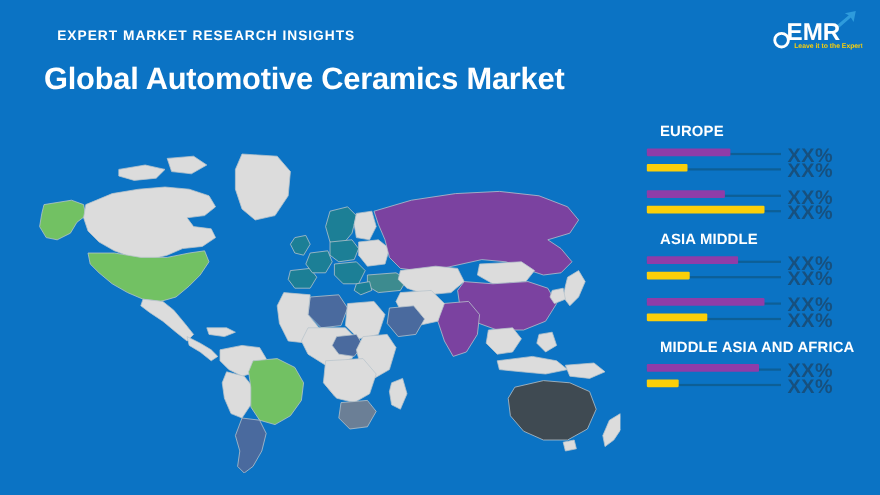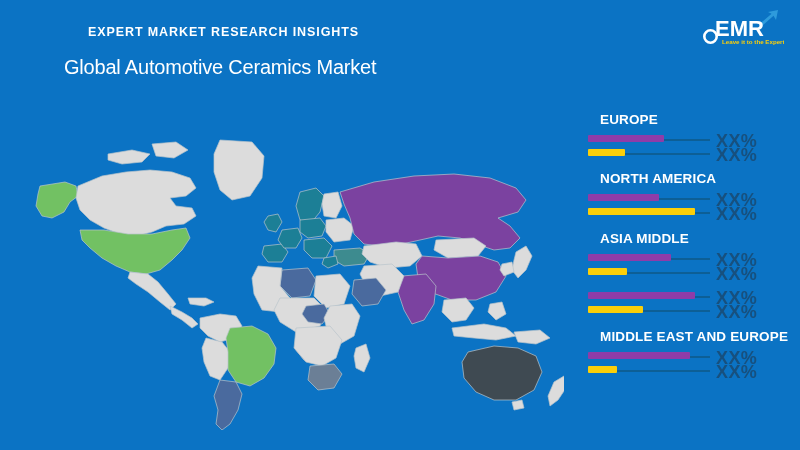--- a/index.html
+++ b/index.html
@@ -19,28 +19,27 @@
   
   .eyebrow {
     position: absolute;
     left: 52px;
     top: 25px;
     font-size: 12.5px;
     font-weight: bold;
     letter-spacing: 0.9px;
     color: #ffffff;
     white-space: nowrap;
-    margin-left: 36px;
   }
   .page-title {
     position: absolute;
-    left: 64px;
+    left: 40px;
     top: 56px;
-    font-size: 20px;
-    font-weight: normal;
+    font-size: 28px;
+    font-weight: bold;
     color: #ffffff;
     letter-spacing: -0.2px;
     white-space: nowrap;
   }
 
   
   .logo {
     position: absolute;
     right: 16px;
     top: 6px;
@@ -201,21 +200,20 @@
           <div class="fill purple" style="width: 75.64px;"></div>
           <div class="pct">XX%</div>
         </div>
         <div class="legend-row">
           <div class="track"></div>
           <div class="fill yellow" style="width: 36.6px;"></div>
           <div class="pct">XX%</div>
         </div>
       </div>
       <div class="legend-group">
-        <div class="legend-title">NORTH AMERICA</div>
         <div class="legend-row">
           <div class="track"></div>
           <div class="fill purple" style="width: 70.76px;"></div>
           <div class="pct">XX%</div>
         </div>
         <div class="legend-row">
           <div class="track"></div>
           <div class="fill yellow" style="width: 107.36px;"></div>
           <div class="pct">XX%</div>
         </div>
@@ -239,21 +237,21 @@
           <div class="fill purple" style="width: 107.36px;"></div>
           <div class="pct">XX%</div>
         </div>
         <div class="legend-row">
           <div class="track"></div>
           <div class="fill yellow" style="width: 54.9px;"></div>
           <div class="pct">XX%</div>
         </div>
       </div>
       <div class="legend-group">
-        <div class="legend-title">MIDDLE EAST AND EUROPE</div>
+        <div class="legend-title">MIDDLE ASIA AND AFRICA</div>
         <div class="legend-row">
           <div class="track"></div>
           <div class="fill purple" style="width: 102.48px;"></div>
           <div class="pct">XX%</div>
         </div>
         <div class="legend-row">
           <div class="track"></div>
           <div class="fill yellow" style="width: 29.28px;"></div>
           <div class="pct">XX%</div>
         </div>

